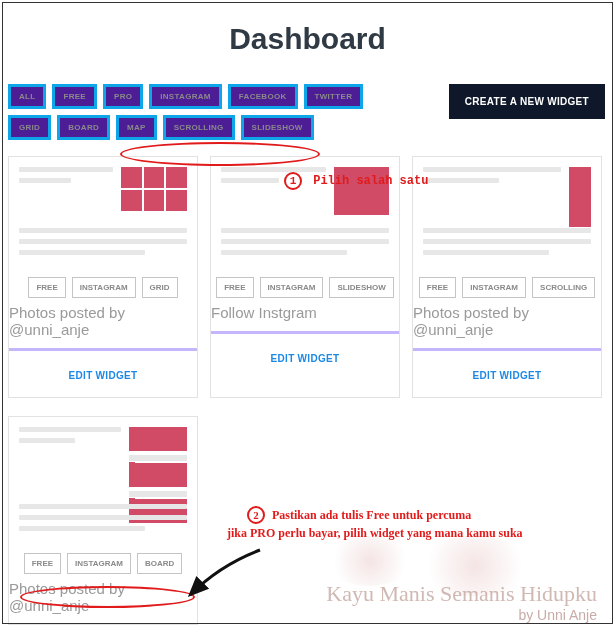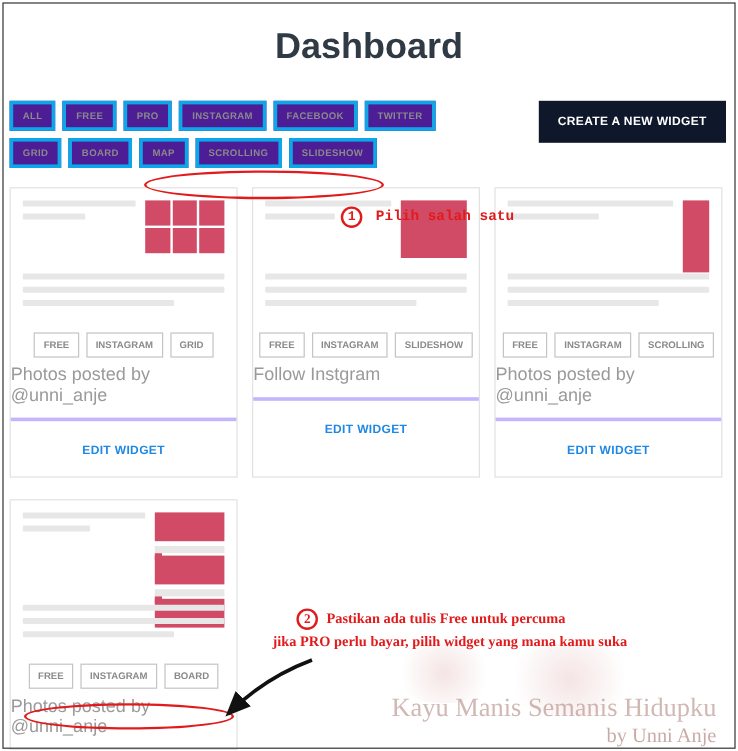--- a/index.html
+++ b/index.html
@@ -171,22 +171,22 @@
     position:absolute;
     right: 18px; bottom: 3px;
     font-family: "Brush Script MT", cursive;
     font-size: 22px;
     color: rgba(176,136,129,0.6);
     z-index: 30;
     pointer-events:none;
     text-align:right;
   }
   .watermark .by {
-    display:block; font-size: 17px;
-    font-family: Liberation Serif, serif;
+    display:block; font-size: 14px;
+    font-family: Liberation Sans, sans-serif;
     color: rgba(176,136,129,0.7);
   }
   
   .blob {
     position:absolute;
     background: radial-gradient(circle, rgba(214,148,148,0.25) 0%, rgba(214,148,148,0) 70%);
     border-radius:50%;
     pointer-events:none;
     z-index:29;
   }

